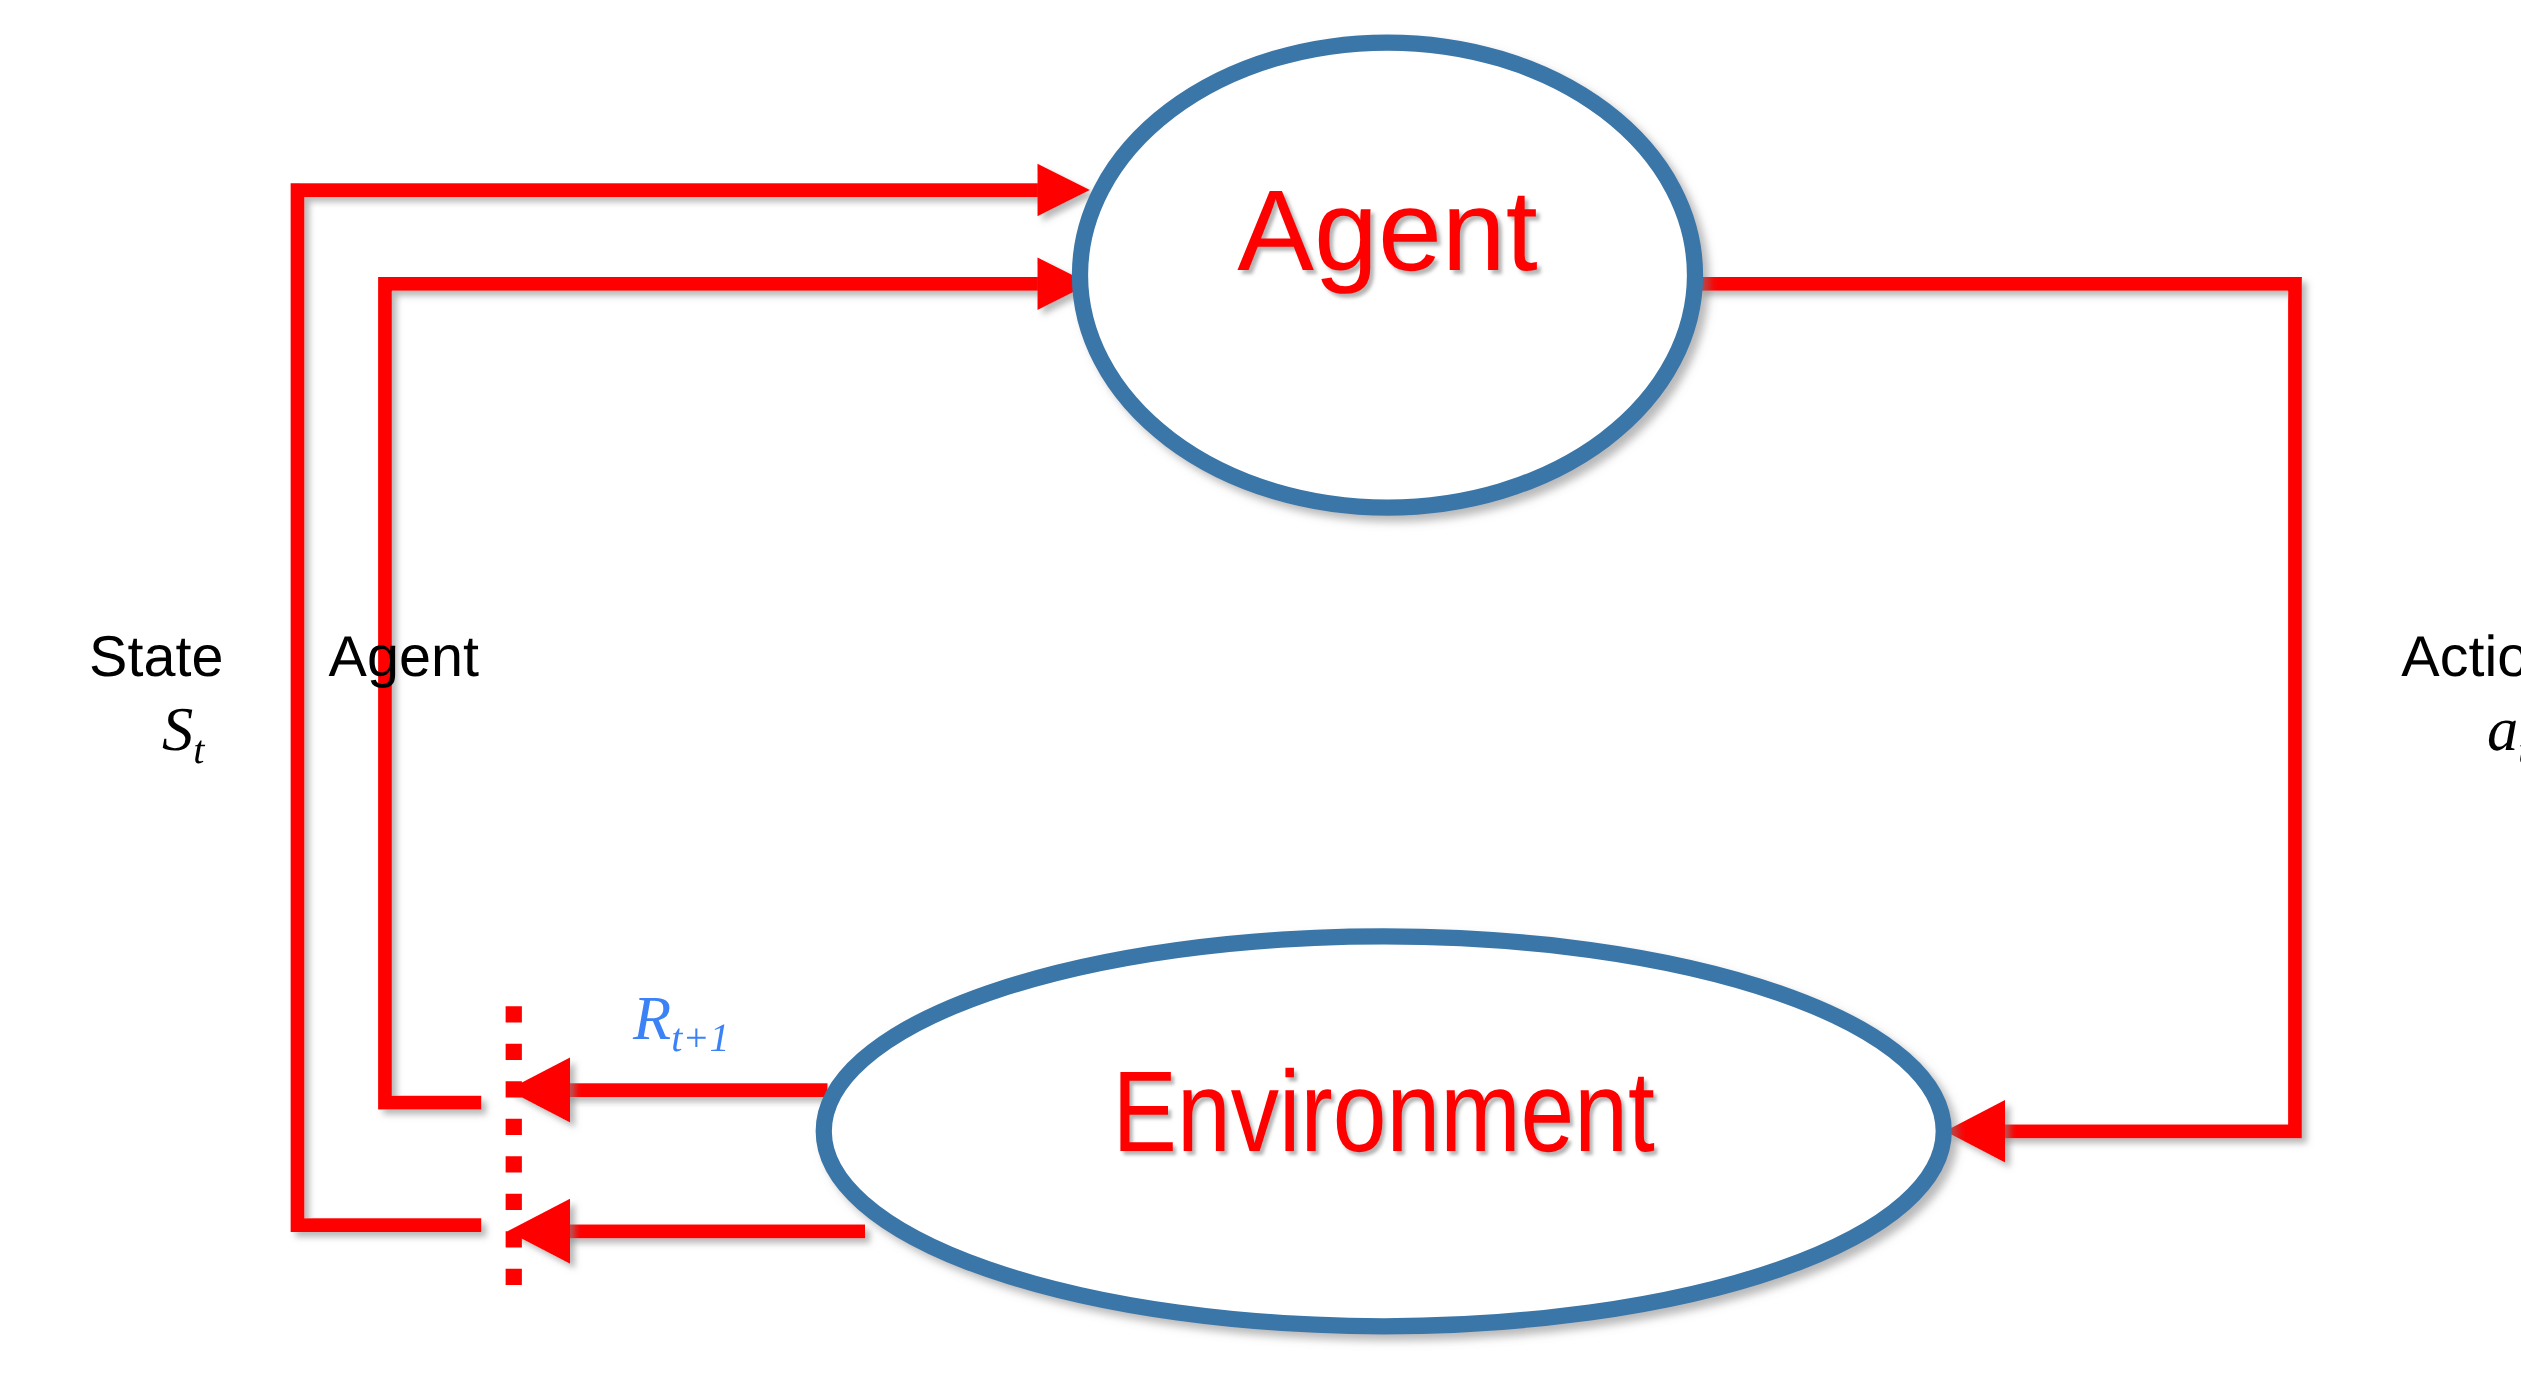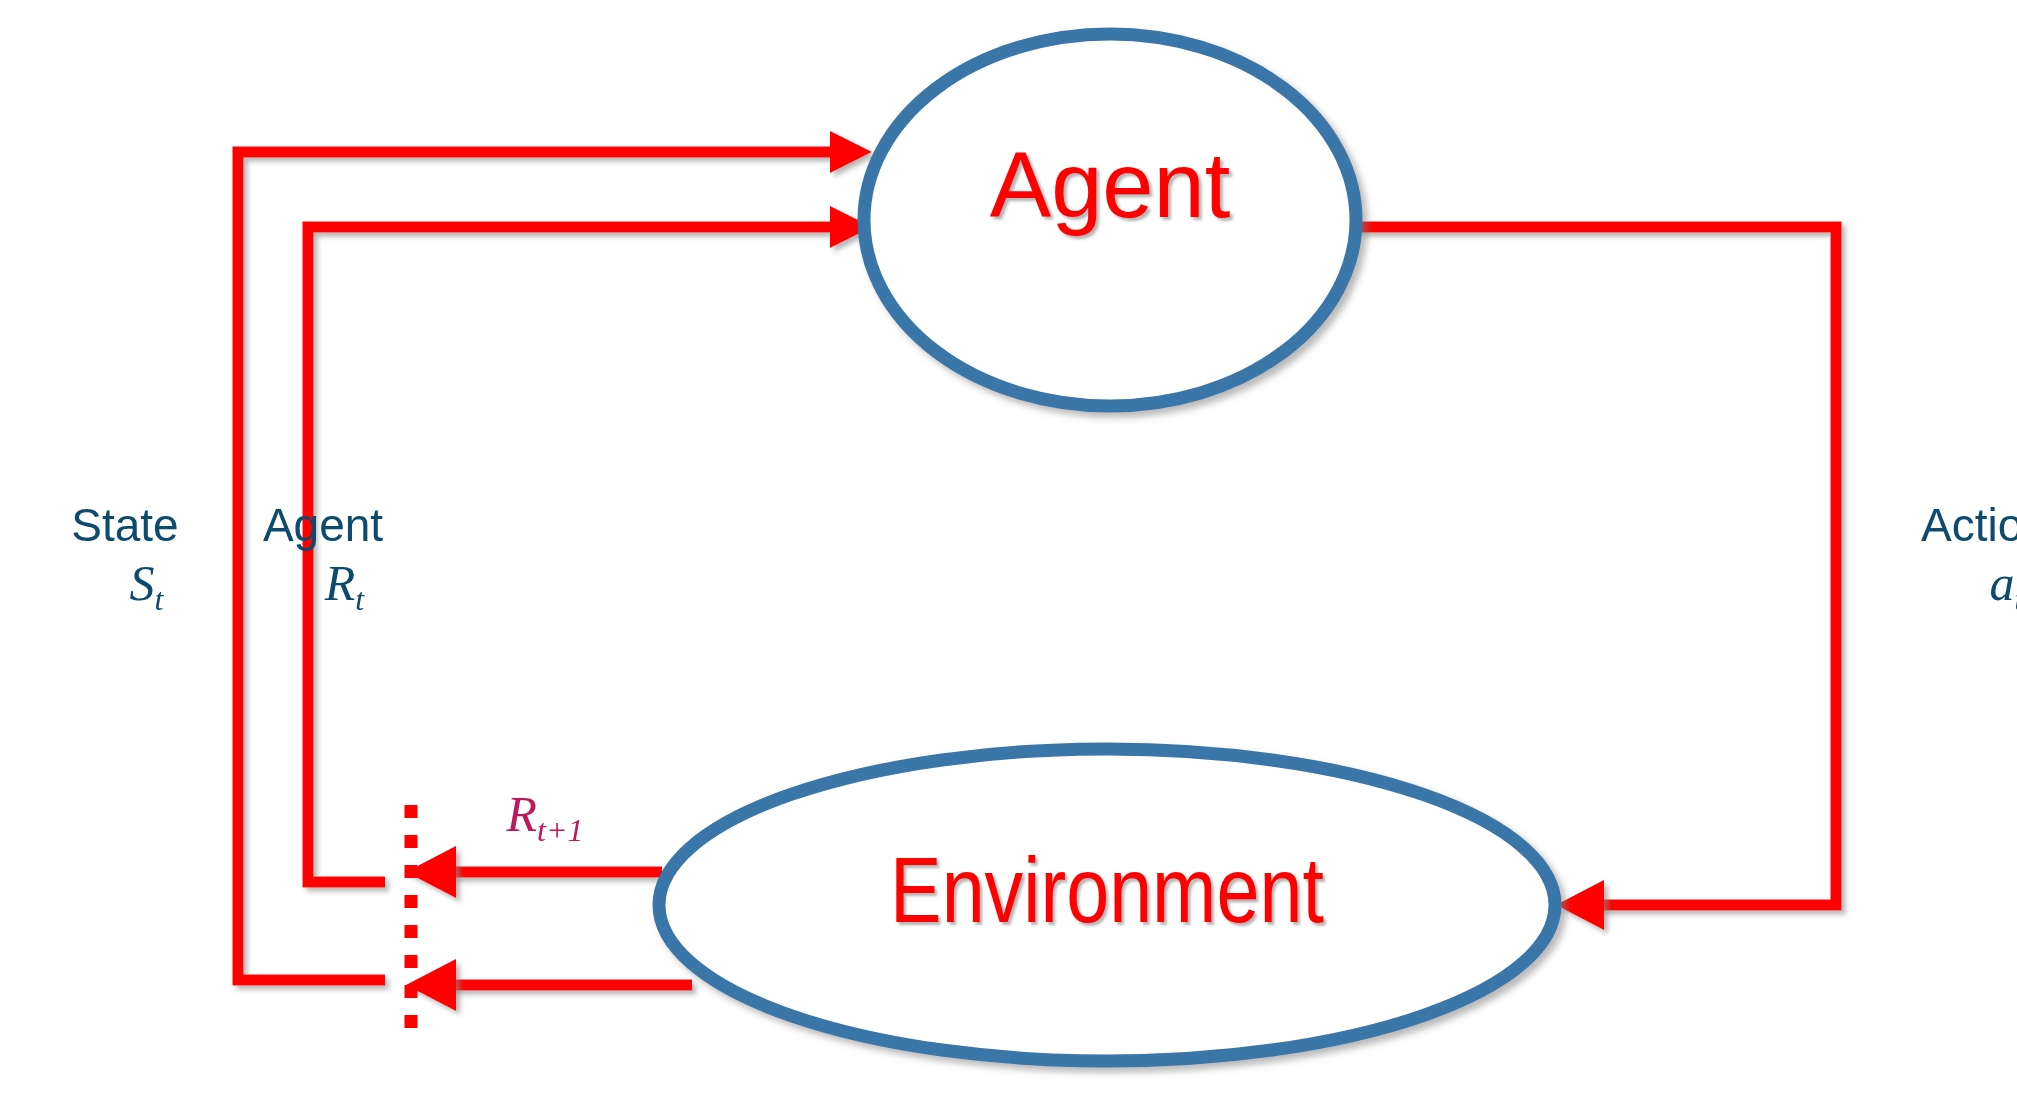--- a/index.html
+++ b/index.html
@@ -43,21 +43,21 @@
     left: 657px;
     top: 835px;
     width: 900px;
     font-size: 92px;
     line-height: 110px;
     transform: scaleX(0.84);
     transform-origin: 50% 50%;
   }
   .edge-label {
     position: absolute;
-    color: #0c4a6e;
+    color: #000000;
     text-align: center;
     white-space: nowrap;
   }
   .edge-label .word {
     display: block;
     font-family: "Liberation Sans", sans-serif;
     font-size: 46px;
     line-height: 54px;
     font-weight: 400;
   }
@@ -71,21 +71,21 @@
   }
   .edge-label .sym sub {
     font-size: 0.64em;
     font-style: italic;
     vertical-align: baseline;
     position: relative;
     top: 0.32em;
   }
   .sym-only {
     position: absolute;
-    color: #be185d;
+    color: #3b82f6;
     font-family: "Liberation Serif", serif;
     font-style: italic;
     font-size: 50px;
     line-height: 56px;
     text-align: center;
     white-space: nowrap;
   }
   .sym-only sub {
     font-size: 0.64em;
     font-style: italic;
@@ -151,21 +151,20 @@
 
   <div class="node-label" id="environment-label">Environment</div>
 
   <div class="edge-label" id="state-label">
     <span class="word">State</span>
     <span class="sym"><span>S</span><sub>t</sub></span>
   </div>
 
   <div class="edge-label" id="reward-label">
     <span class="word">Agent</span>
-    <span class="sym"><span>R</span><sub>t</sub></span>
   </div>
 
   <div class="edge-label" id="action-label">
     <span class="word">Action</span>
     <span class="sym"><span>a</span><sub>t</sub></span>
   </div>
 
   <div class="sym-only" id="reward-next-label"><span>R</span><sub>t+1</sub></div>
 
 

